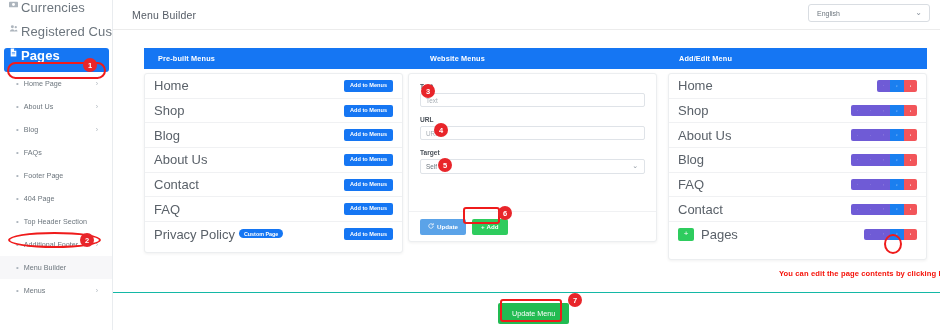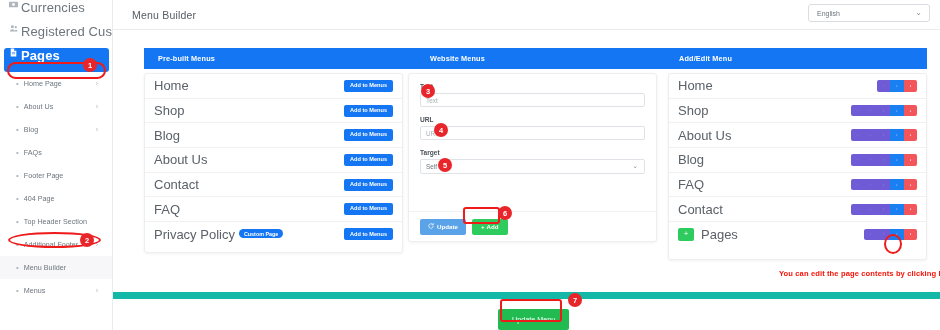--- a/index.html
+++ b/index.html
@@ -295,21 +295,21 @@
     white-space: nowrap;
     letter-spacing: .1px;
   }
 
   
   #footer-bar {
     position: absolute;
     left: 113px; top: 292px;
     width: 827px; height: 38px;
     background: #ffffff;
-    border-top: 7px solid #14b8a6;
+    border-top: 1px solid #14b8a6;
   }
   #btn-update-menu {
     position: absolute;
     left: 385px; top: 10px;
     background: #22bb52;
     color: #fff;
     font-size: 7.2px;
     border: none;
     border-radius: 2px;
     padding: 6px 14px;

